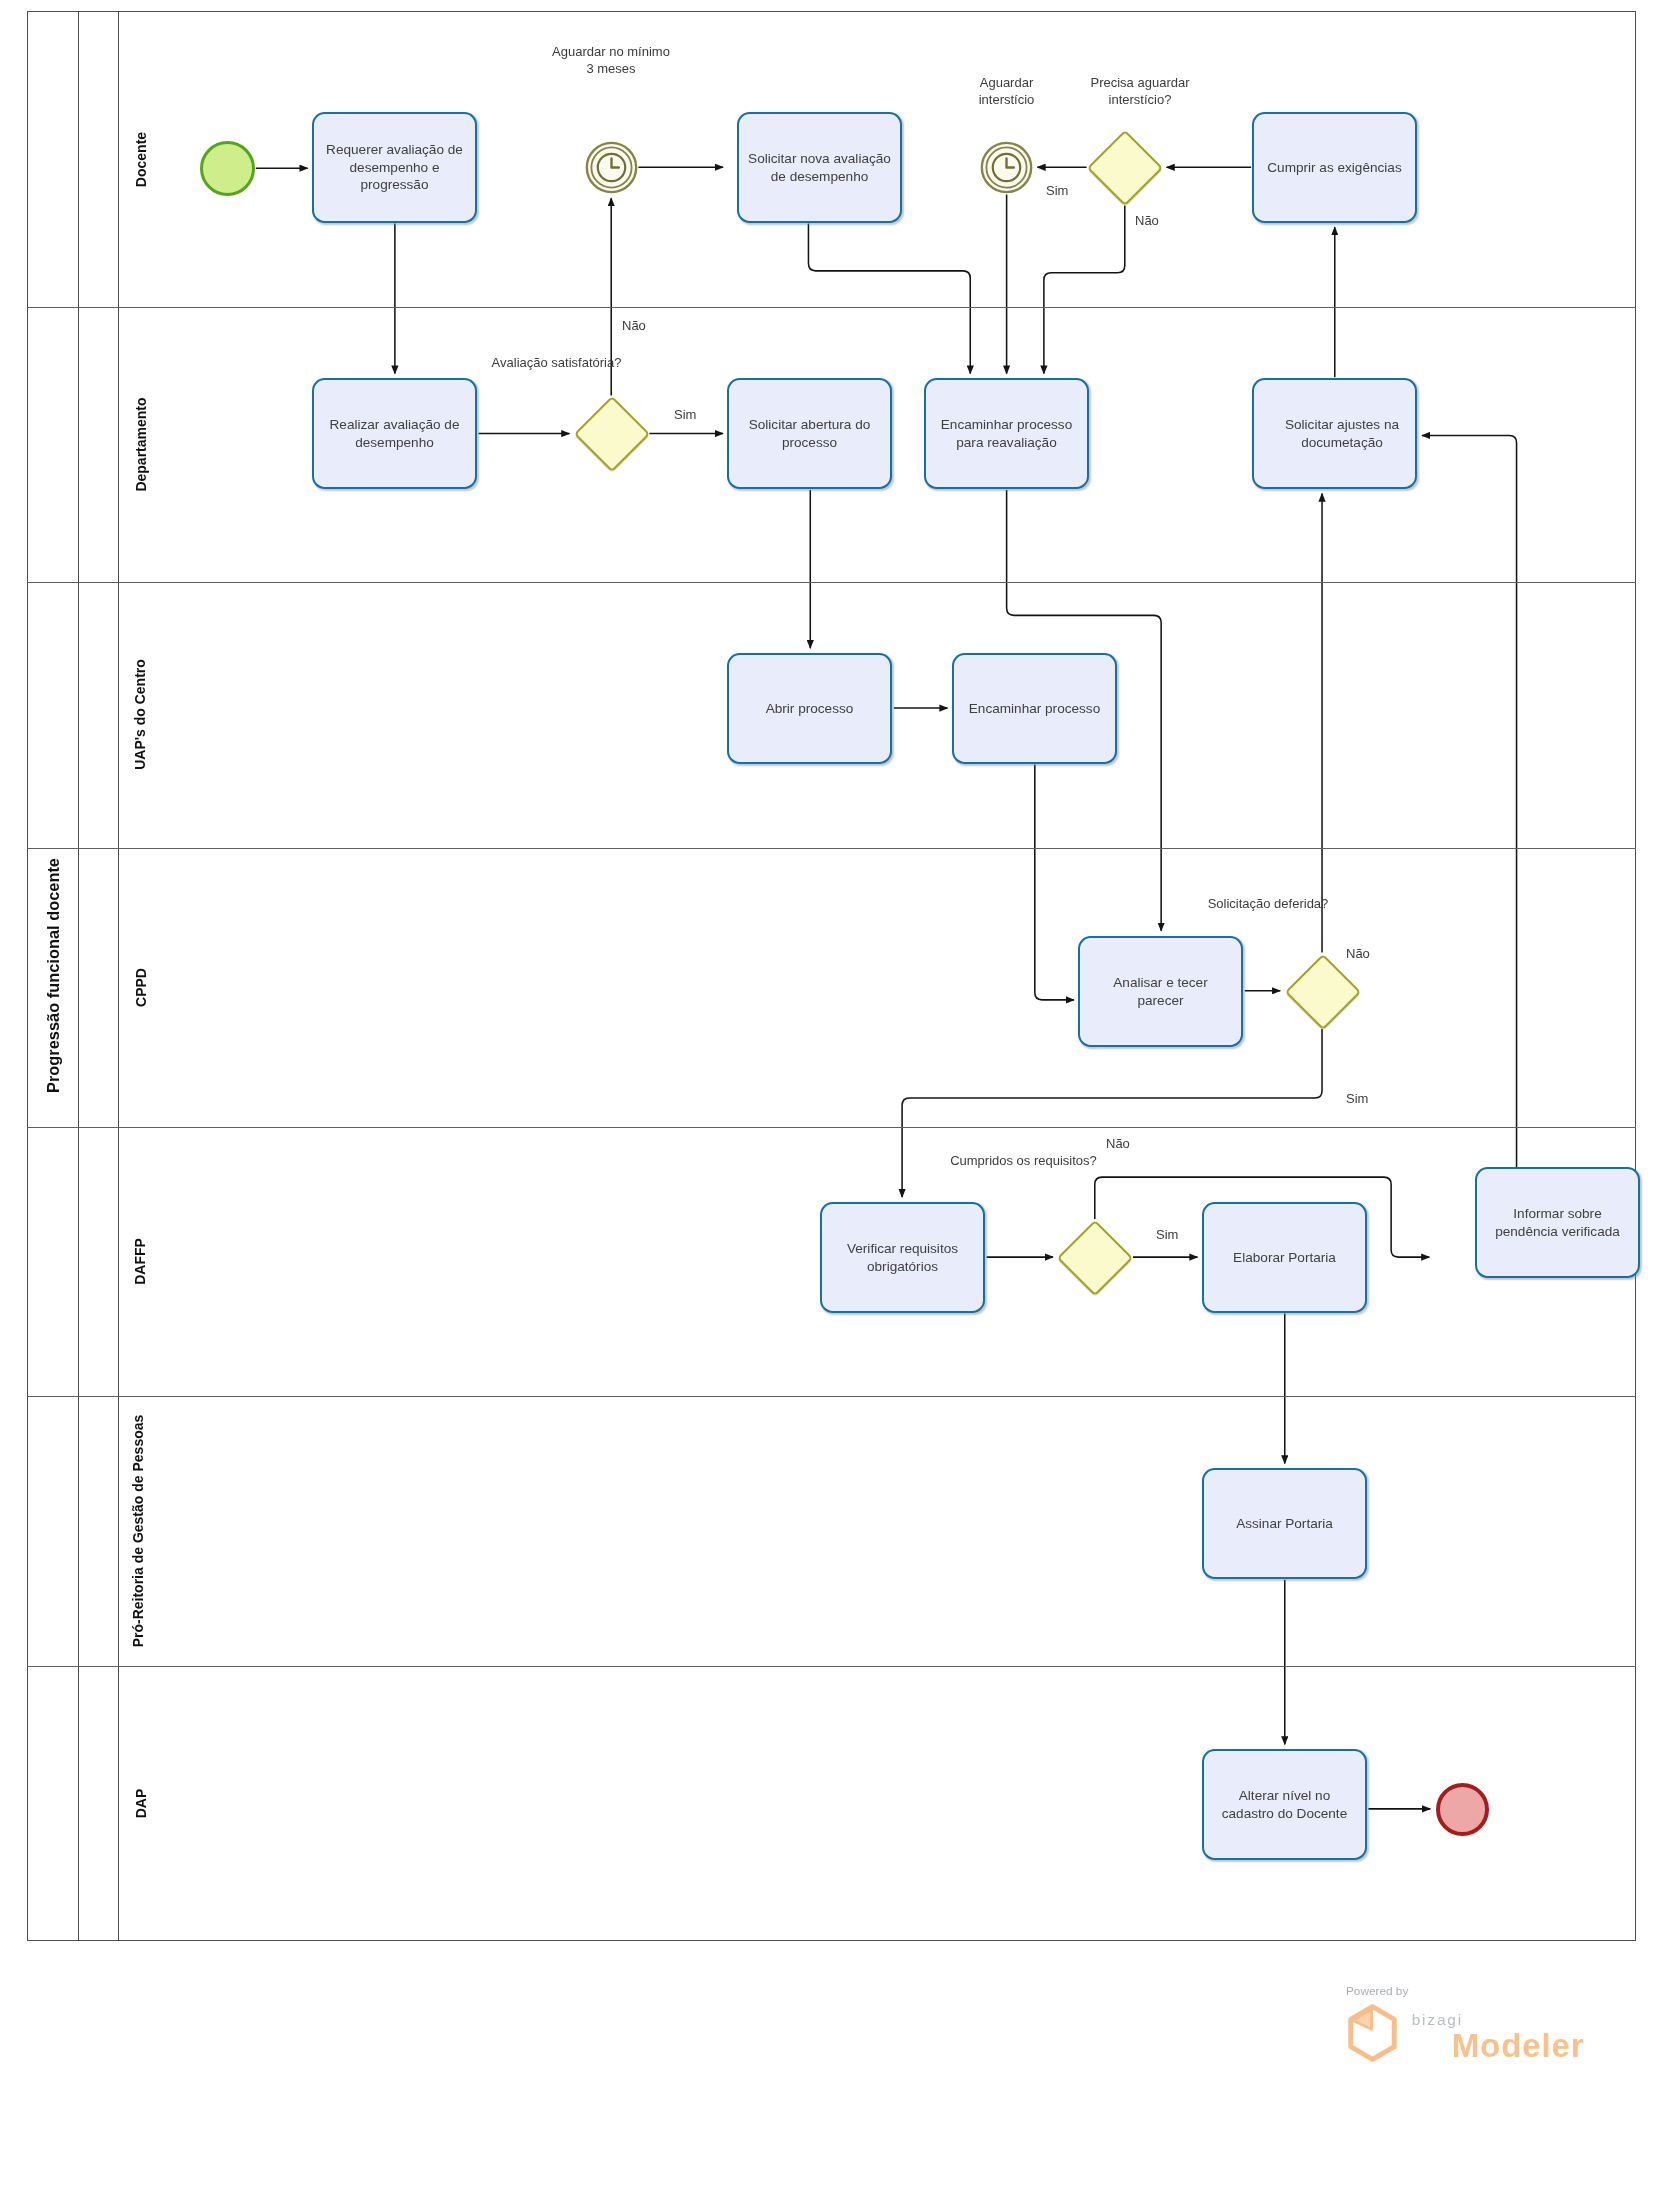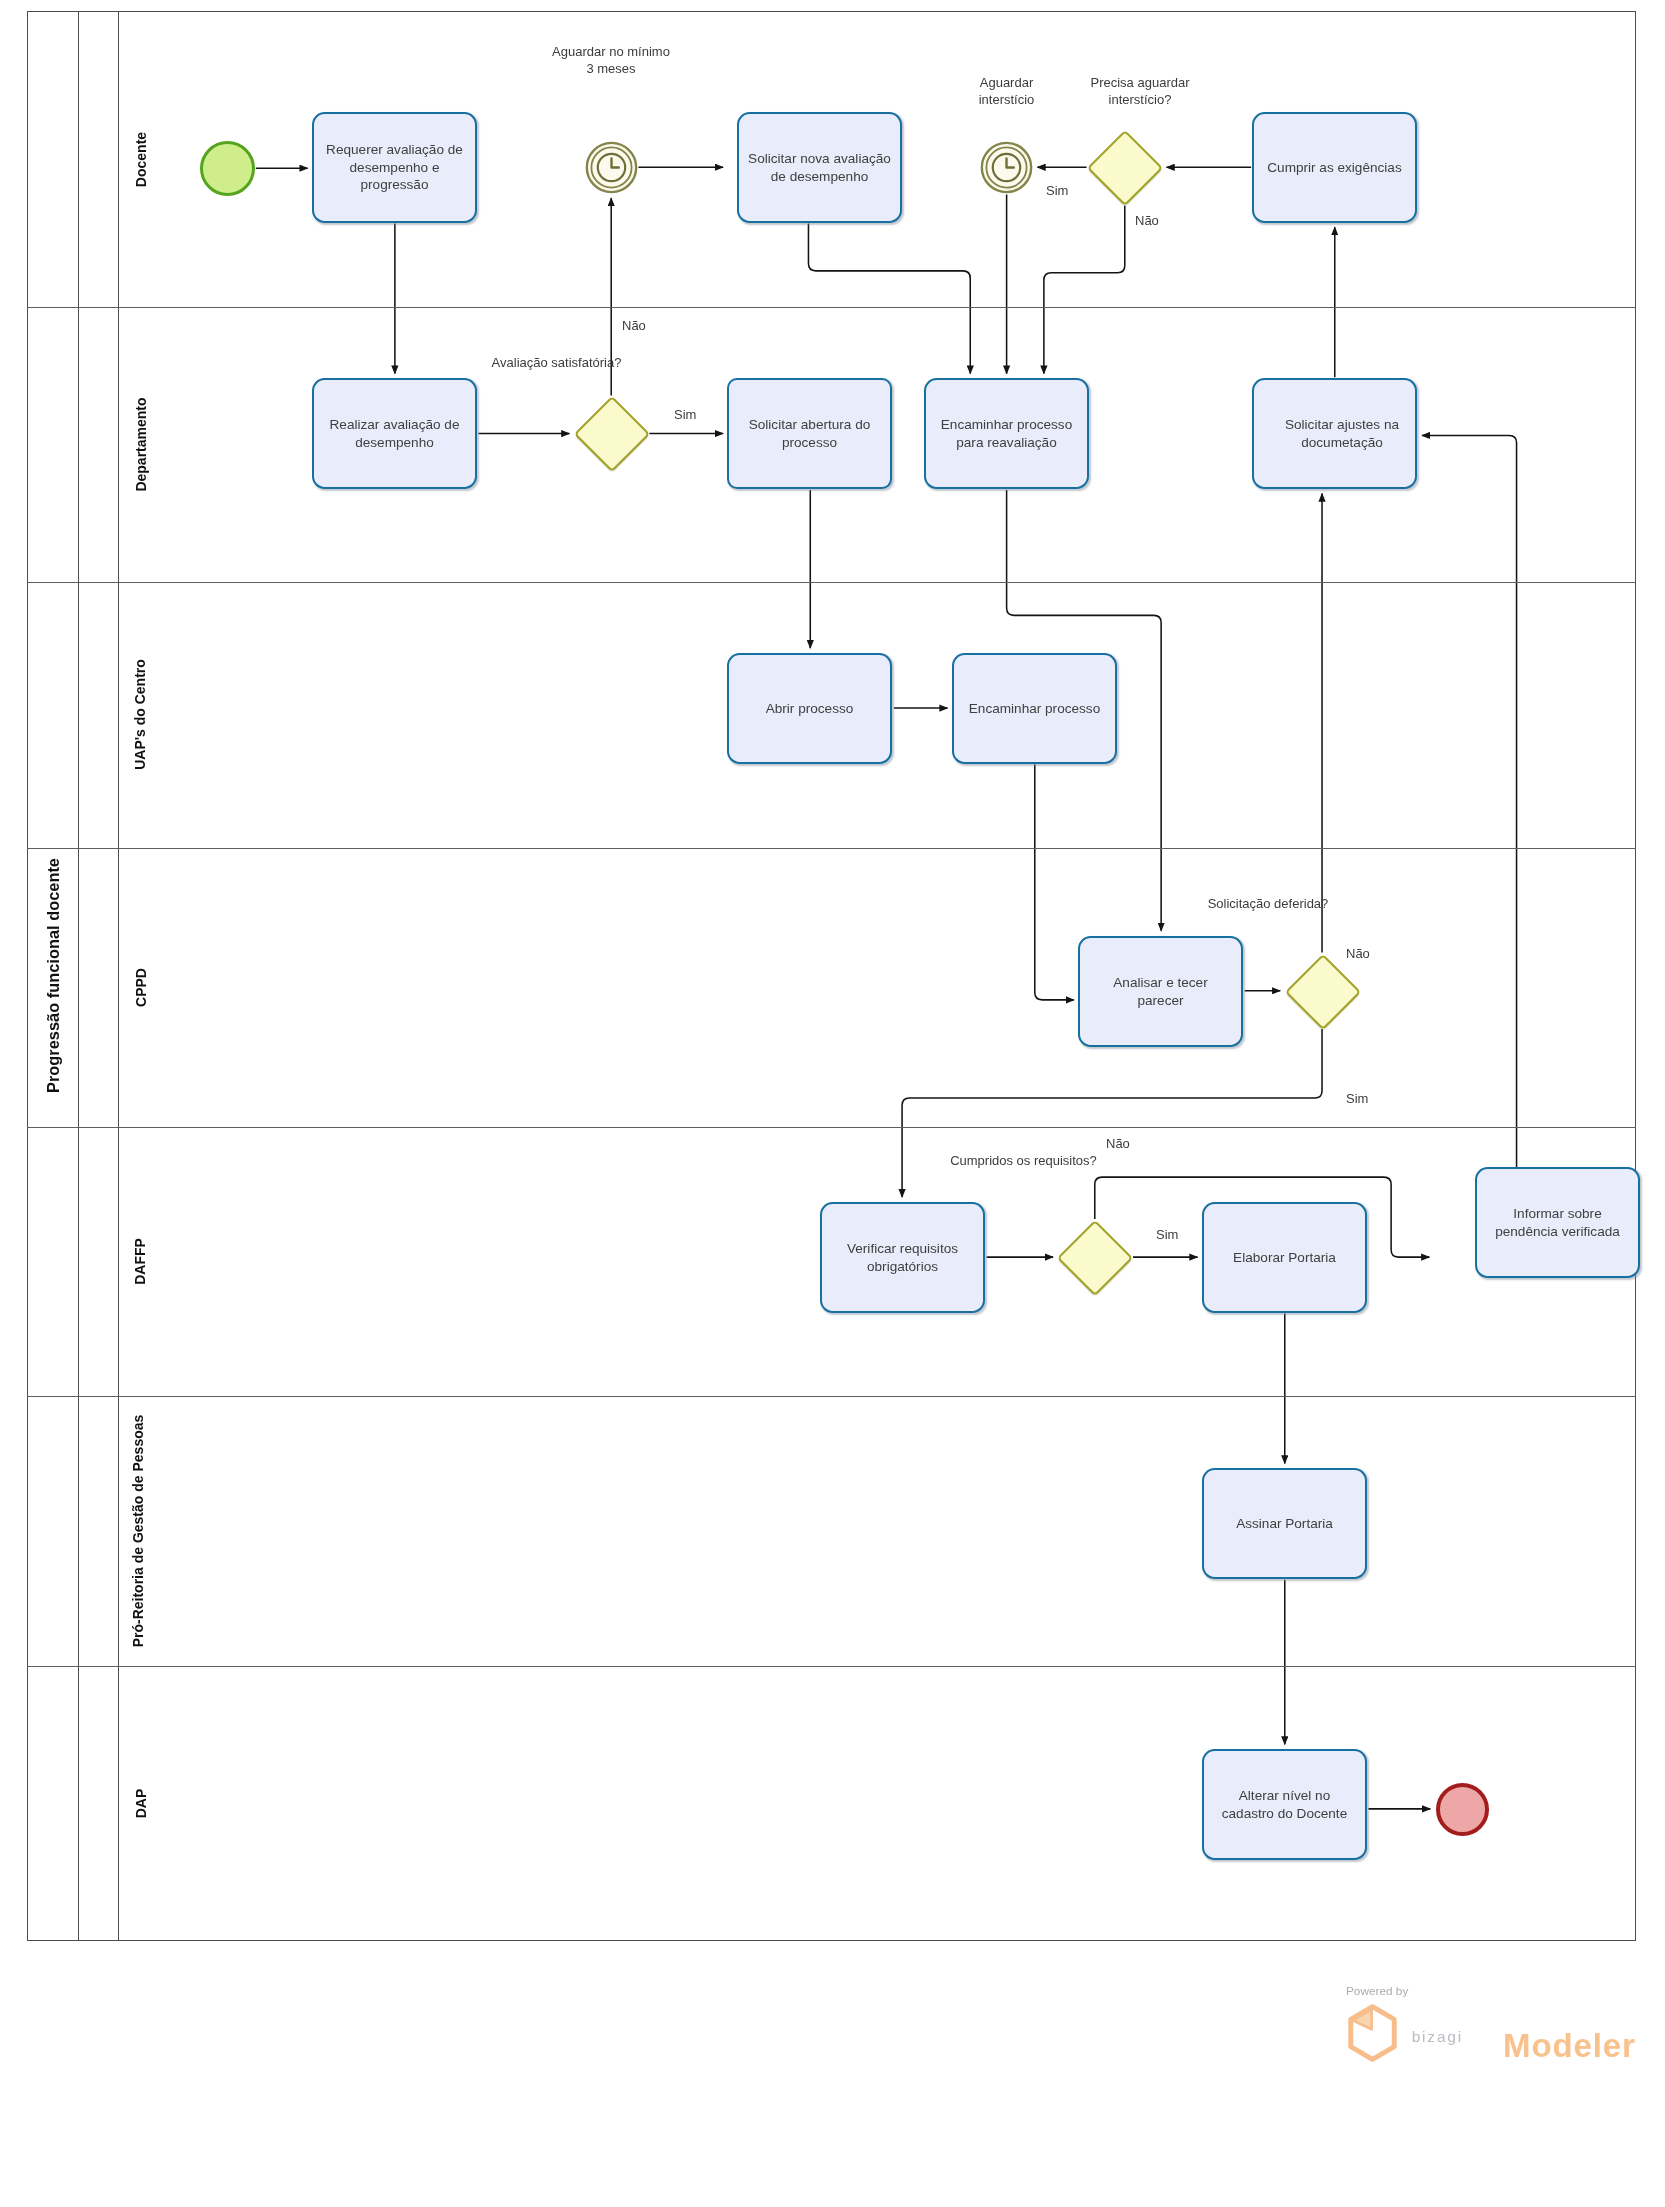--- a/index.html
+++ b/index.html
@@ -31,21 +31,21 @@
 
   
   .flabel{position:absolute;font-size:13px;color:#3c3c3c;line-height:1.3;}
   .center{text-align:center;}
 
   svg.flows{position:absolute;left:0;top:0;pointer-events:none;}
 
   
   .powered{position:absolute;left:1346px;top:1984px;font-size:11.8px;color:#a9adb3;}
   .brandrow{position:absolute;left:1346px;top:2004px;display:flex;align-items:flex-end;}
-  .brandcol{margin-left:12.7px;display:flex;flex-direction:row;line-height:1;}
+  .brandcol{margin-left:12.7px;display:flex;flex-direction:column;line-height:1;}
   .bizagi{font-size:15.5px;color:#b9bdc2;letter-spacing:1.8px;margin-bottom:1.8px;}
   .modeler{font-size:33px;color:#f9c18c;font-weight:bold;letter-spacing:0.9px;margin-left:40px;}
 </style>
 </head>
 <body>
 
 <div id="canvas">
 
   <svg class="flows" width="1666" height="2207" viewBox="0 0 1832 2428">
     <defs>
@@ -162,21 +162,21 @@
 
   <div class="task" style="left:1252px;top:112px;">Cumprir as exigências</div>
 
   <div class="task" style="left:312px;top:378px;">Realizar avaliação de desempenho</div>
 
   <div class="gateway" style="left:585px;top:407px;"></div>
   <div class="flabel center" style="left:484px;top:355px;width:145px;">Avaliação satisfatória?</div>
   <div class="flabel" style="left:622px;top:318px;">Não</div>
   <div class="flabel" style="left:674px;top:407px;">Sim</div>
 
-  <div class="task" style="left:727px;top:378px;border-radius:10px;">Solicitar abertura do processo</div>
+  <div class="task" style="left:727px;top:378px;">Solicitar abertura do processo</div>
 
   <div class="task" style="left:924px;top:378px;">Encaminhar processo para reavaliação</div>
 
   <div class="task" style="left:1252px;top:378px;padding-left:24px;">Solicitar ajustes na documetação</div>
 
   <div class="task" style="left:727px;top:653px;">Abrir processo</div>
   <div class="task" style="left:952px;top:653px;">Encaminhar processo</div>
 
   <div class="task" style="left:1078px;top:936px;">Analisar e tecer parecer</div>
 

